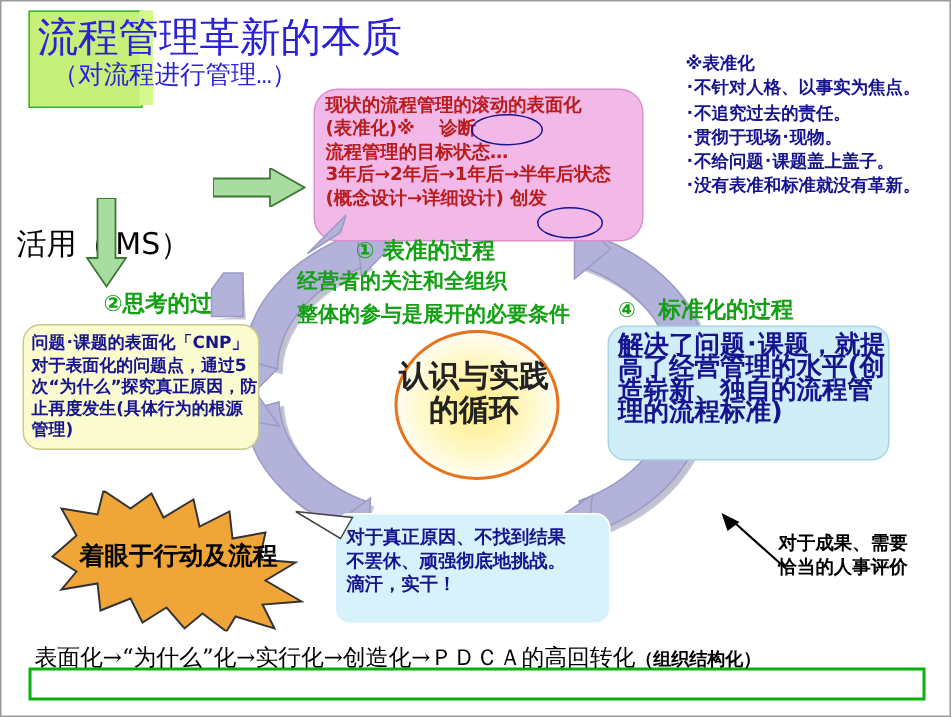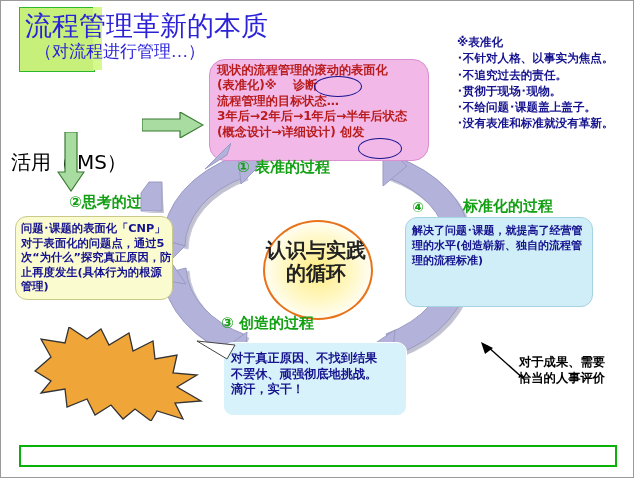--- a/index.html
+++ b/index.html
@@ -7,21 +7,21 @@
   #page{position:relative;width:634px;height:478px;background:#ffffff;overflow:hidden;
         border:1px solid #9a9a9a;box-sizing:border-box;padding-left:48px;}
   .abs{position:absolute;}
 
   
   #title-bg{left:18px;top:6px;width:74px;height:63px;background:#c6f07a;border:1px solid #2cb82c;}
   #title-bg2{left:92px;top:6px;width:9px;height:63px;background:#d6f98d;}
   #title-main{left:24px;top:10px;width:330px;font-size:27px;line-height:30px;color:#2b22d8;
               font-family:"DejaVu Serif","Liberation Serif",serif;font-weight:400;white-space:nowrap;}
   #title-sub{left:34px;top:41px;width:320px;font-size:17px;line-height:19px;color:#2b22d8;
-             font-family:Liberation Serif, serif;white-space:nowrap;}
+             font-family:Liberation Mono, monospace;white-space:nowrap;}
 
   
   #jms{left:10px;top:104px;font-size:20px;color:#000;font-weight:500;white-space:nowrap;
        font-family:"DejaVu Sans","Liberation Sans",sans-serif;margin-top:44px;}
 
   
   #pink-box{left:208px;top:58px;width:218px;height:100px;background:#f2b8e8;
             border:1px solid #d98fd0;border-radius:16px;}
   #pink-text{left:216px;top:62px;width:212px;color:#b91c1c;font-size:12.2px;line-height:15.4px;
              font-weight:bold;font-family:"DejaVu Sans","Liberation Sans",sans-serif;white-space:pre;}
@@ -41,36 +41,36 @@
   #circle-text{left:258px;top:238px;width:114px;text-align:center;font-size:20px;line-height:23px;
                color:#222;font-weight:bold;white-space:pre;
                font-family:"DejaVu Serif","Liberation Serif",serif;}
 
   
   .head{color:#14a014;font-weight:bold;white-space:nowrap;
         font-family:"DejaVu Sans","Liberation Sans",sans-serif;}
   #h1{left:208px;top:157px;font-size:15px;margin-left:28px;}
   #h2{left:28px;top:192px;font-size:15px;margin-left:40px;}
   #h3{left:220px;top:313px;font-size:15px;}
-  #h4{left:462px;top:196px;font-size:15px;}
+  #h4{left:438px;top:196px;font-size:15px;}
   #h4num{left:411px;top:198px;font-size:14px;color:#14a014;font-weight:bold;}
 
   #g-sub1{left:197px;top:176px;width:240px;font-size:14px;line-height:22px;color:#14a014;
           font-weight:bold;white-space:pre;}
 
   
   #box2{left:14px;top:215px;width:156px;height:82px;background:#fbfbd0;
         border:1px solid #c9c98a;border-radius:12px;}
   #box2-text{left:20px;top:221px;width:152px;color:#16138f;font-size:11.3px;line-height:14.6px;
              font-weight:bold;white-space:pre-wrap;}
 
   
   #box4{left:404px;top:216px;width:186px;height:88px;background:#cfeef8;
         border:1px solid #a6d4e2;border-radius:12px;}
-  #box4-text{left:411px;top:222px;width:180px;color:#16138f;font-size:11px;line-height:15px;
+  #box4-text{left:411px;top:222px;width:180px;color:#16138f;font-size:17px;line-height:15px;
              font-weight:bold;white-space:pre-wrap;}
 
   
   #box3{left:222px;top:341px;width:182px;height:72px;background:#d8f2fb;
         border:1px solid #ffffff;border-radius:10px;}
   #box3-text{left:230px;top:350px;width:178px;color:#16138f;font-size:12.2px;line-height:15.6px;
              font-weight:bold;white-space:pre;}
 
   
   #star{left:24px;top:326px;width:186px;height:94px;}
@@ -158,20 +158,22 @@
   </div>
 
   <div class="abs" id="std-list">※表准化
 ･不针对人格、以事实为焦点。
 ･不追究过去的责任。
 ･贯彻于现场･现物。
 ･不给问题･课题盖上盖子。
 ･没有表准和标准就没有革新。</div>
 
   <div class="abs head" id="h1">① 表准的过程</div>
+  <div class="abs" id="g-sub1">经营者的关注和全组织
+整体的参与是展开的必要条件</div>
 
   <div class="abs" id="circle"></div>
   <div class="abs" id="circle-text">认识与实践
 的循环</div>
 
   <div class="abs head" id="h2">②思考的过程</div>
   <div class="abs" style="left:134px;top:180px;width:32px;height:36px;">
     <svg width="32" height="36" viewBox="0 0 32 36">
       <polygon points="14,1 27,1 27,30 6,30 6,12" fill="#b2b2da" stroke="#9a9ac4" stroke-width="1"></polygon>
       <polygon points="27,3 29,32 8,32 27,30" fill="#8f8fa8" opacity="0.5"></polygon>
@@ -179,41 +181,42 @@
   </div>
   <div class="abs" id="box2"></div>
   <div class="abs" id="box2-text">问题･课题的表面化「CNP」
 对于表面化的问题点，通过5次“为什么”探究真正原因，防止再度发生(具体行为的根源管理)</div>
 
   <div class="abs" id="h4num">④</div>
   <div class="abs head" id="h4">标准化的过程</div>
   <div class="abs" id="box4"></div>
   <div class="abs" id="box4-text">解决了问题･课题，就提高了经营管理的水平(创造崭新、独自的流程管理的流程标准)</div>
 
-  <div class="abs head" id="h3">③ 创造的过程</div>
   <div class="abs" id="box3"></div>
   <div class="abs" id="box3-text">对于真正原因、不找到结果
 不罢休、顽强彻底地挑战。
 滴汗，实干！</div>
   <div class="abs" style="left:196px;top:336px;width:40px;height:28px;">
     <svg width="40" height="28" viewBox="0 0 40 28">
       <polygon points="0,4 38,8 30,22" fill="#ffffff" stroke="#444" stroke-width="1"></polygon>
     </svg>
   </div>
 
   <div class="abs" id="star">
     <svg width="186" height="94" viewBox="0 0 186 94">
       <polygon fill="#f0a538" stroke="#333" stroke-width="1.3" points="10,44 26,30 16,12 40,16 44,0 62,12 76,2 84,18 104,6 108,24 128,14 130,32 152,28 148,46 172,48 152,60 176,74 150,76 158,92 132,84 126,94 110,82 98,92 86,78 70,88 62,72 42,80 40,62 16,66 26,54"></polygon>
     </svg>
   </div>
+  <div class="abs" id="star-text">着眼于行动及流程</div>
 
   <div class="abs" style="left:478px;top:341px;width:48px;height:40px;">
     <svg width="48" height="40" viewBox="0 0 48 40">
       <line x1="46" y1="38" x2="8" y2="4" stroke="#000" stroke-width="1.4"></line>
       <polygon points="2,0 14,6 6,12" fill="#000"></polygon>
     </svg>
   </div>
   <div class="abs" id="note-right">对于成果、需要
 恰当的人事评价</div>
 
   <div class="abs" id="bottom-box"></div>
+  <div class="abs" id="bottom-text"><span>表面化→“为什么”化→实行化→创造化→ＰＤＣＡ的高回转化</span><span class="small">（组织结构化）</span></div>
 
 </div>
 
 </body></html>

